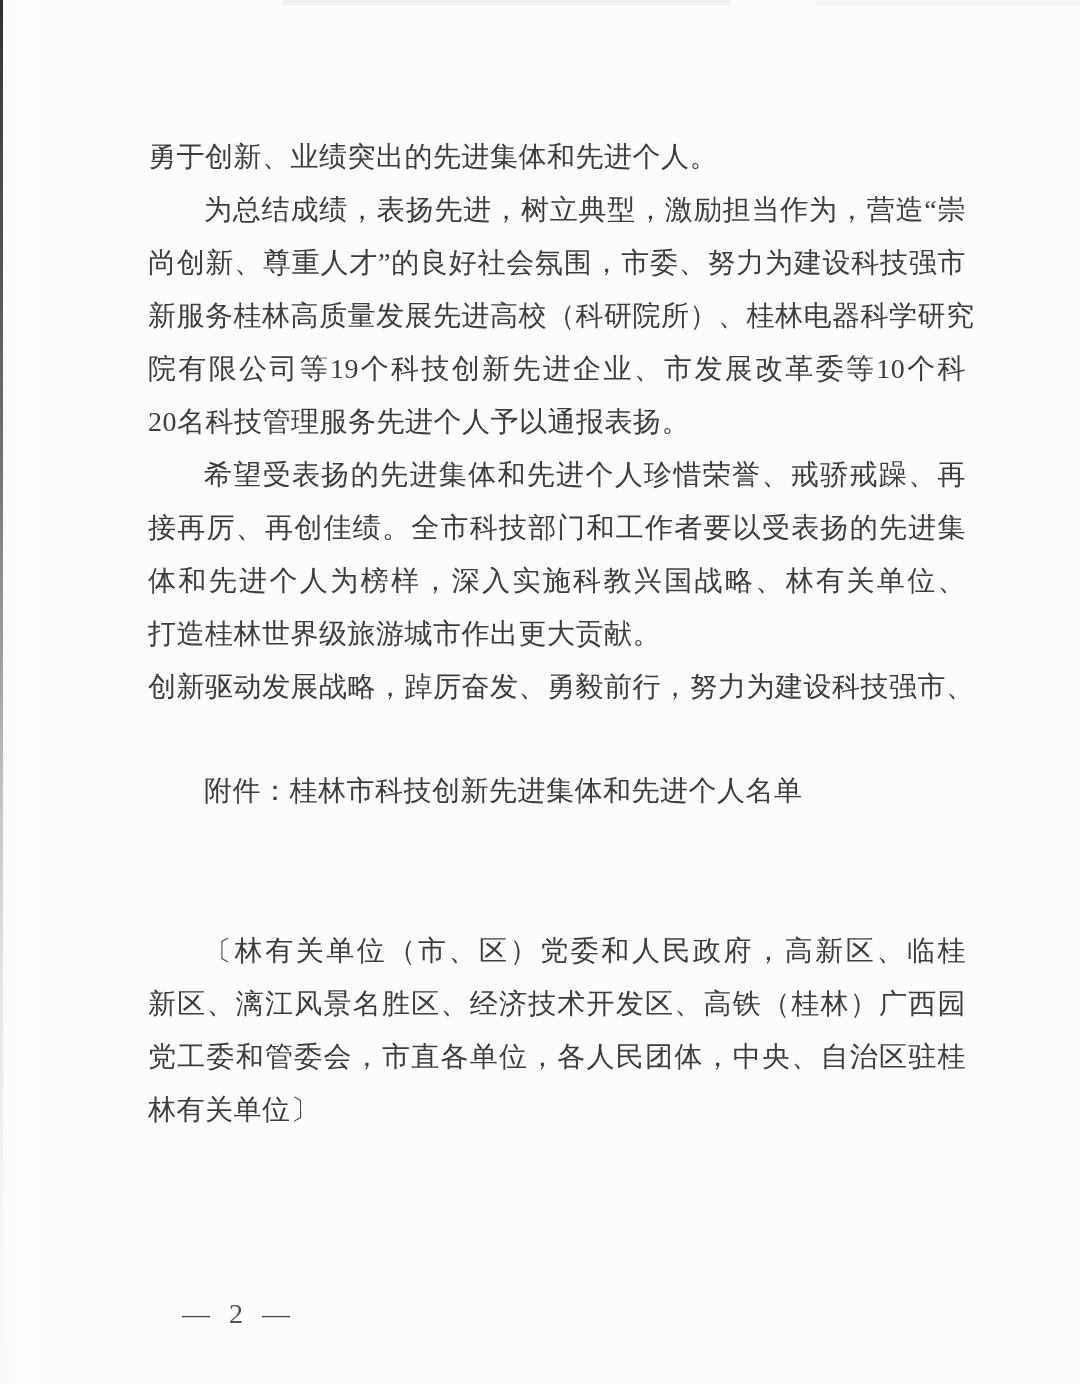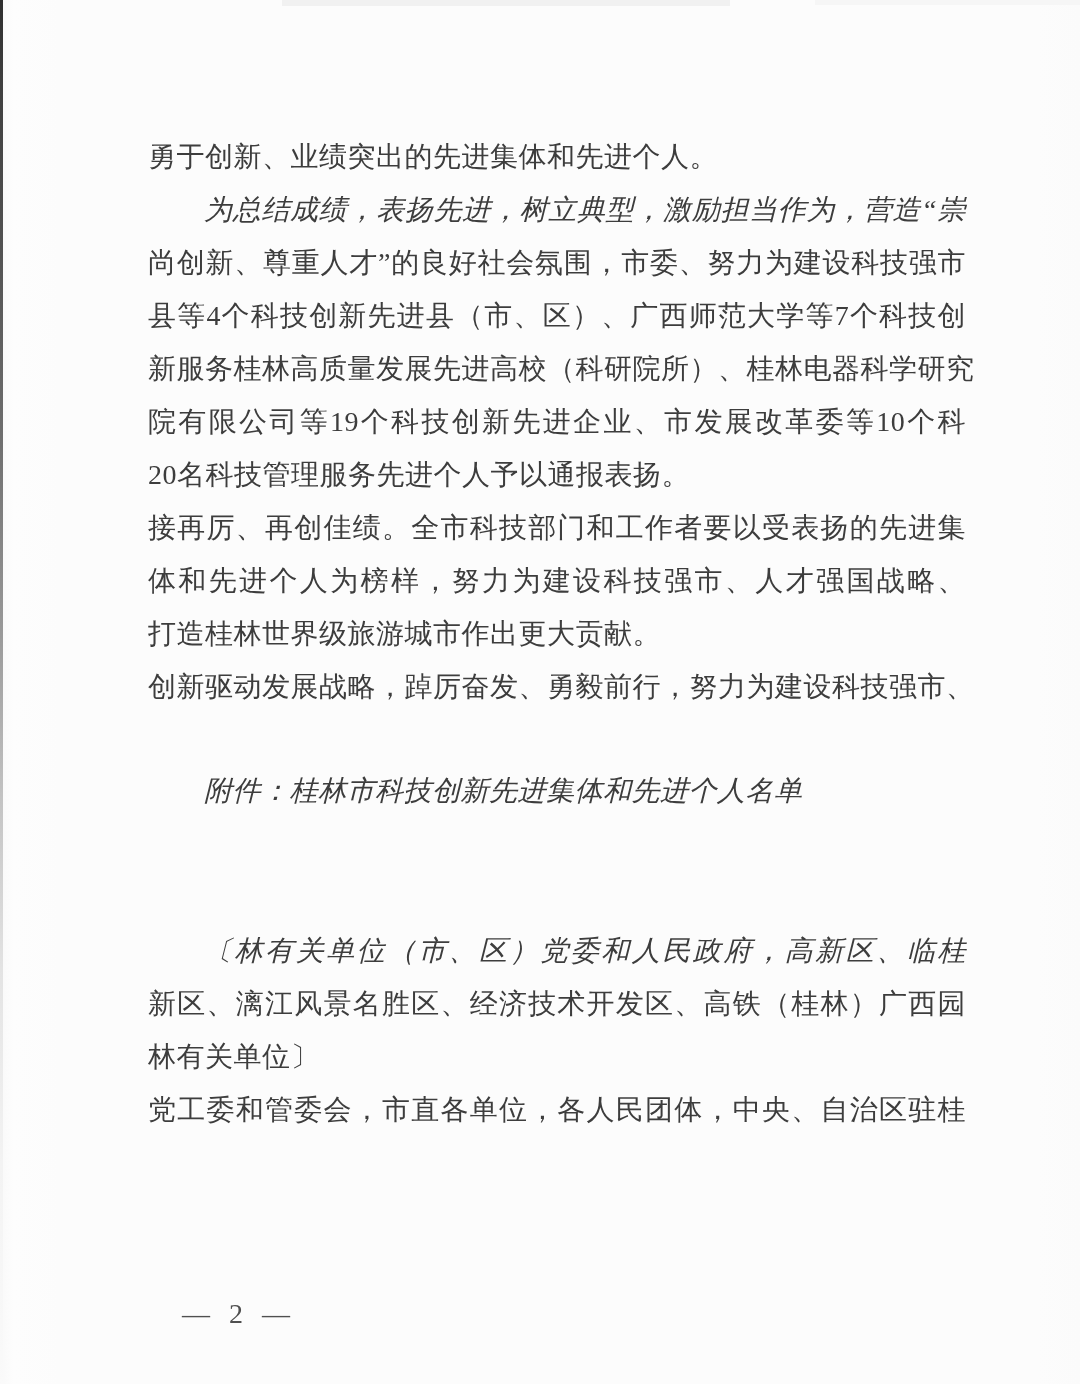--- a/index.html
+++ b/index.html
@@ -59,21 +59,20 @@
     letter-spacing: 0.5px;
     white-space: nowrap;
     text-align: justify;
     text-align-last: justify;
   }
   .ln.end {
     text-align-last: auto;
   }
   .ln.ind {
     text-indent: 56px;
-    font-style: italic;
   }
   .ln.att {
     margin-top: 51px;
   }
   .ln.dist-start {
     margin-top: 107px;
   }
   .footer {
     position: absolute;
     left: 182px;
@@ -95,36 +94,36 @@
   <div class="top-edge"></div>
   <div class="top-edge-right"></div>
   <div class="left-edge"></div>
 
   <div class="content">
 
     <p class="ln end">勇于创新、业绩突出的先进集体和先进个人。</p>
 
     <p class="ln ind">为总结成绩，表扬先进，树立典型，激励担当作为，营造“崇</p>
     <p class="ln">尚创新、尊重人才”的良好社会氛围，市委、努力为建设科技强市</p>
-    <p class="ln">县等4个科技创新先进县（市、区）、广西师范大学等7个科技创</p>
     <p class="ln">新服务桂林高质量发展先进高校（科研院所）、桂林电器科学研究</p>
     <p class="ln">院有限公司等19个科技创新先进企业、市发展改革委等10个科</p>
     <p class="ln end">20名科技管理服务先进个人予以通报表扬。</p>
 
+    <p class="ln ind">希望受表扬的先进集体和先进个人珍惜荣誉、戒骄戒躁、再</p>
     <p class="ln">接再厉、再创佳绩。全市科技部门和工作者要以受表扬的先进集</p>
-    <p class="ln">体和先进个人为榜样，努力为建设科技强市、人才强国战略、</p>
+    <p class="ln">体和先进个人为榜样，深入实施科教兴国战略、林有关单位、</p>
     <p class="ln end">打造桂林世界级旅游城市作出更大贡献。</p>
     <p class="ln">创新驱动发展战略，踔厉奋发、勇毅前行，努力为建设科技强市、</p>
 
     <p class="ln ind end att">附件：桂林市科技创新先进集体和先进个人名单</p>
 
     <p class="ln ind dist-start">〔林有关单位（市、区）党委和人民政府，高新区、临桂</p>
     <p class="ln">新区、漓江风景名胜区、经济技术开发区、高铁（桂林）广西园</p>
+    <p class="ln">党工委和管委会，市直各单位，各人民团体，中央、自治区驻桂</p>
     <p class="ln end">林有关单位〕</p>
-    <p class="ln">党工委和管委会，市直各单位，各人民团体，中央、自治区驻桂</p>
   </div>
 
   <div class="footer">
     <span>—</span>
     <span>2</span>
     <span>—</span>
   </div>
 </div>
 
 </body></html>

